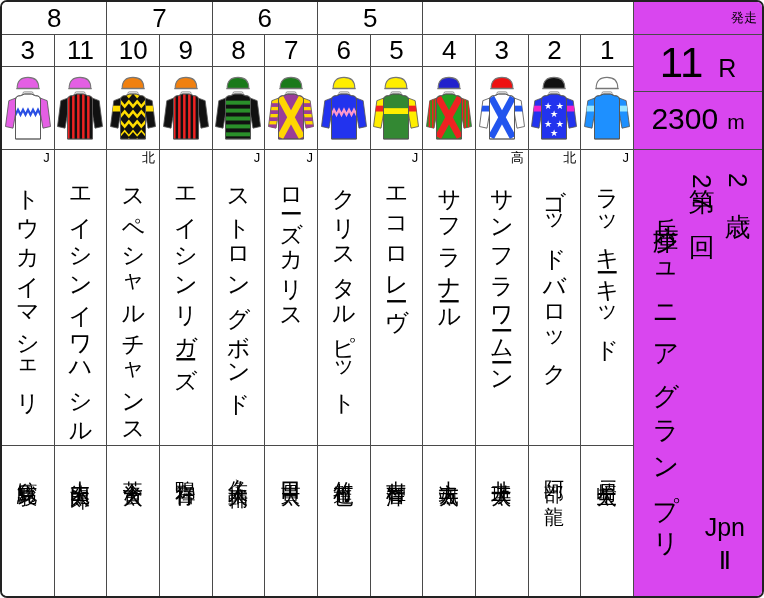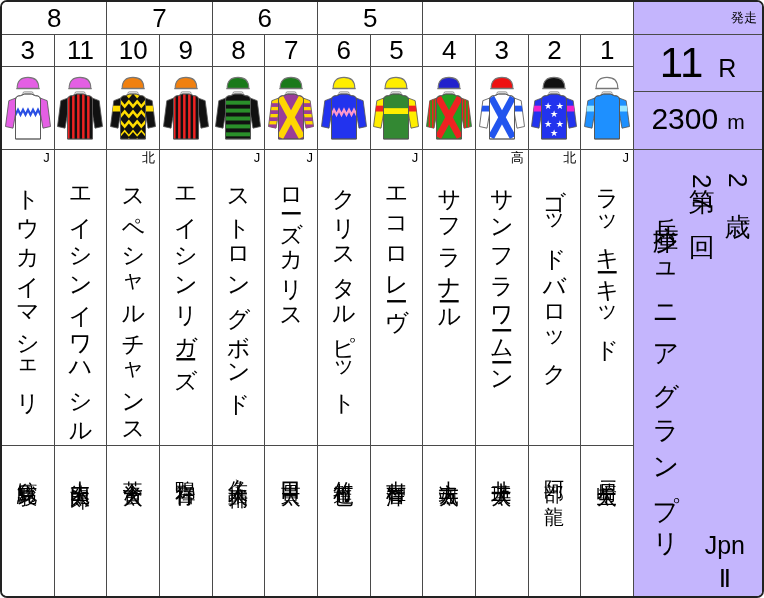--- a/index.html
+++ b/index.html
@@ -8,36 +8,36 @@
   .main{width:632px;height:100%;display:grid;grid-template-columns:repeat(12,1fr);grid-template-rows:33px 32px 83px 1fr 150px;}
   .cell{border-right:1px solid #4a4a4a;border-bottom:1px solid #4a4a4a;box-sizing:border-box;position:relative;background:#fff;}
   .bracket-cell{display:flex;align-items:center;justify-content:center;font-size:26px;}
   .num-cell{display:flex;align-items:center;justify-content:center;font-size:26px;}
   .silk-cell{display:flex;align-items:flex-start;justify-content:center;padding-top:3px;}
   .name-cell{display:flex;justify-content:center;}
   .no-bb{border-bottom:none;}
   .vname{writing-mode:vertical-rl;text-orientation:mixed;font-size:23px;letter-spacing:3px;line-height:1;margin-top:23px;}
   .vjockey{writing-mode:vertical-rl;text-orientation:mixed;font-size:20px;letter-spacing:2px;line-height:1;margin-top:19px;}
   .mark{position:absolute;top:1px;right:4px;font-size:13px;line-height:1.1;}
-  .panel{width:128px;height:100%;display:flex;flex-direction:column;background:#c4b5fd;}
+  .panel{width:128px;height:100%;display:flex;flex-direction:column;background:#d946ef;}
   .p-start{height:33px;border-bottom:1px solid #4a4a4a;box-sizing:border-box;display:flex;align-items:center;justify-content:flex-end;padding-right:5px;gap:1px;}
   .p-start .lbl{font-size:13px;}
   .p-start .tm{font-size:25px;letter-spacing:0px;}
   .p-race{height:57px;border-bottom:1px solid #4a4a4a;box-sizing:border-box;display:flex;align-items:baseline;justify-content:center;gap:15px;padding-top:4px;}
   .p-race .rn{font-size:42px;}
   .p-race .rs{font-size:25px;}
   .p-dist{height:58px;border-bottom:1px solid #4a4a4a;box-sizing:border-box;display:flex;align-items:baseline;justify-content:center;gap:9px;padding-top:10px;}
   .p-dist .dv{font-size:30px;}
   .p-dist .du{font-size:21px;}
   .p-title{flex:1;position:relative;}
   .title-cols{position:absolute;top:0;right:7px;height:100%;writing-mode:vertical-rl;text-orientation:mixed;font-size:26px;line-height:1.38;}
   .t-age{display:block;margin-top:23px;letter-spacing:5px;}
   .t-edition{display:block;margin-top:18px;letter-spacing:6px;}
   .t-name{display:block;margin-top:47px;letter-spacing:8px;}
-  .grade{position:absolute;right:17px;bottom:2px;text-align:center;font-size:25px;line-height:1.3;}
+  .grade{position:absolute;right:17px;bottom:20px;text-align:center;font-size:25px;line-height:1.3;}
 </style>
 </head>
 <body>
 
 <div class="card">
   <div class="main">
       <div class="cell bracket-cell" style="grid-column: span 2;">8</div>
       <div class="cell bracket-cell" style="grid-column: span 2;">7</div>
       <div class="cell bracket-cell" style="grid-column: span 2;">6</div>
       <div class="cell bracket-cell" style="grid-column: span 2;">5</div>

